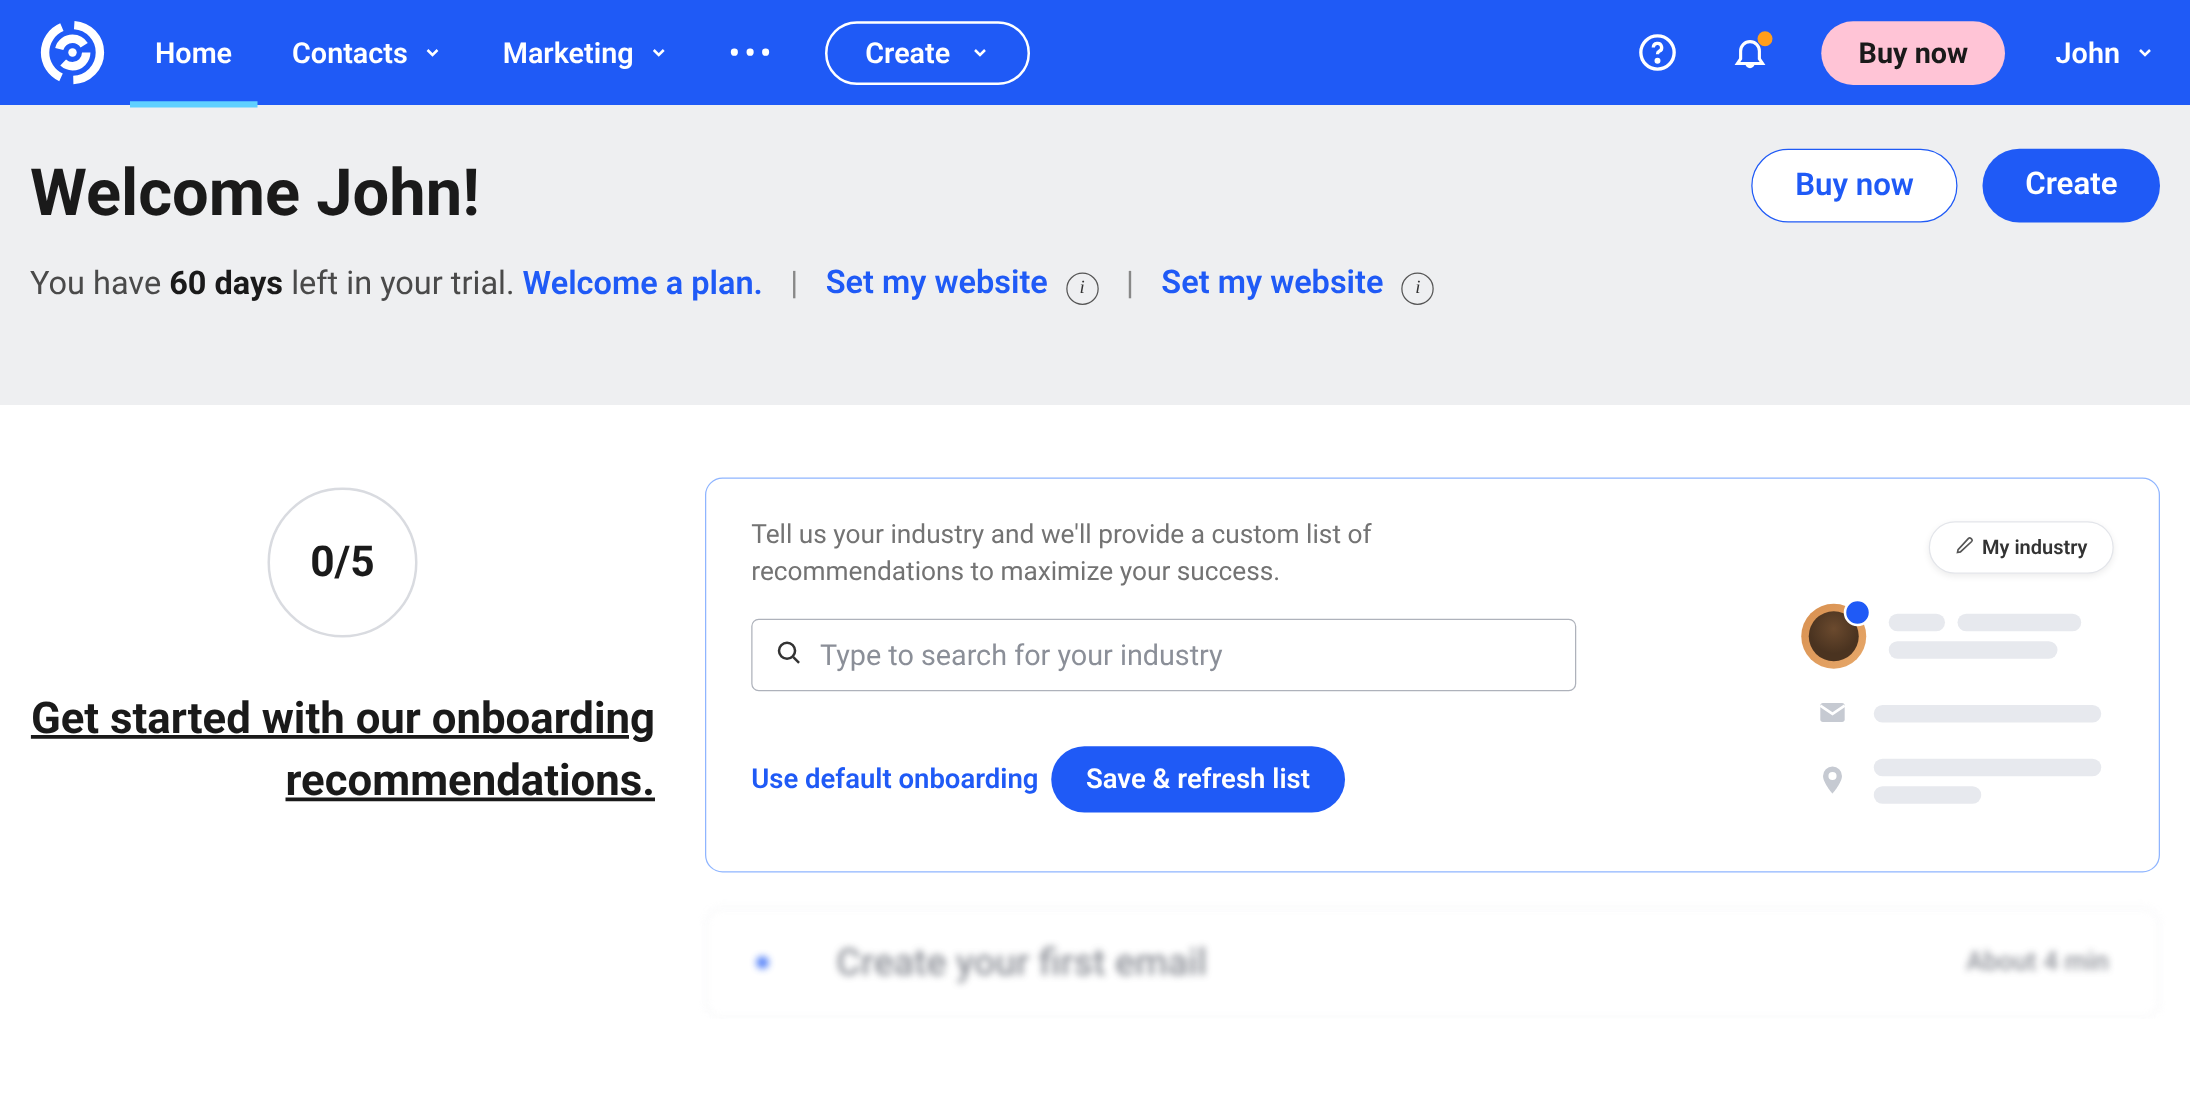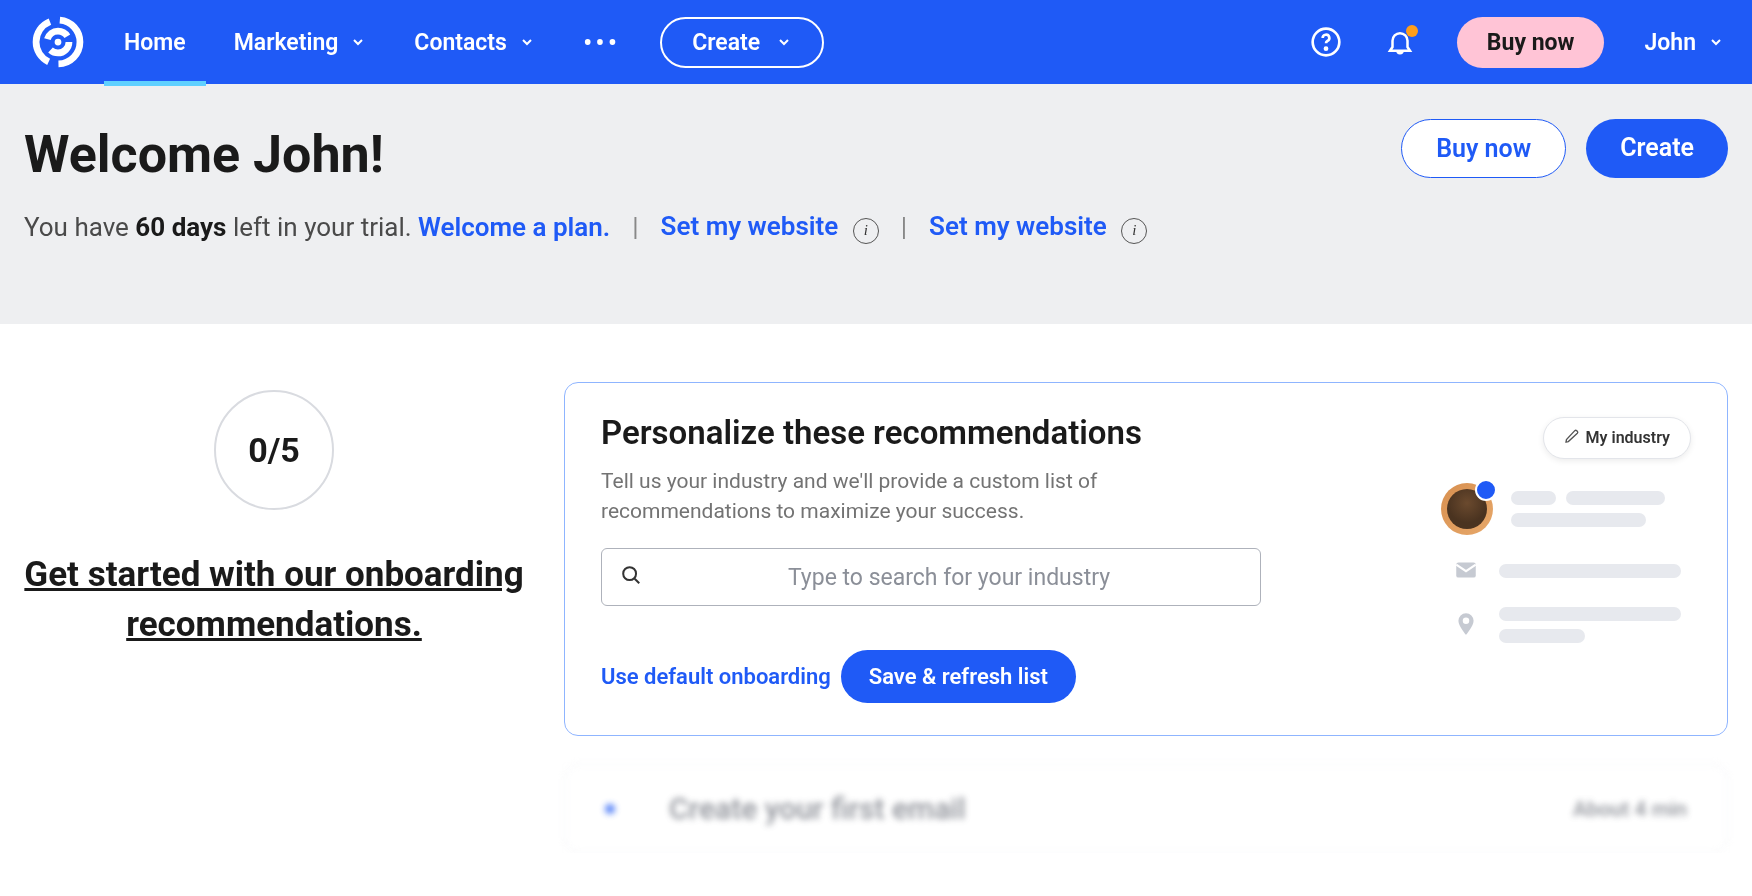--- a/index.html
+++ b/index.html
@@ -84,21 +84,21 @@
     display: inline-flex; width: 26px; height: 26px;
     border: 1.5px solid #555; border-radius: 50%;
     align-items: center; justify-content: center;
     font-size: 15px; font-family: serif; font-style: italic; color: #333;
     margin-left: 8px;
   }
   .divider-vert { color: #888; font-size: 26px; }
 
   
   .main { display: flex; padding: 58px 24px 0 24px; gap: 40px; }
-  .left-col { width: 500px; text-align: center; padding-top: 8px; }
+  .left-col { width: 500px; text-align: right; padding-top: 8px; }
   .progress-circle {
     width: 120px; height: 120px; border: 2px solid #d9dbe0; border-radius: 50%;
     display: flex; align-items: center; justify-content: center;
     margin: 0 auto 40px auto;
     font-size: 34px; font-weight: 700; color: #1a1a1a;
   }
   .left-heading { font-size: 35px; font-weight: 700; color: #1a1a1a; line-height: 1.45; text-decoration: underline; }
 
   .right-col { flex: 1; }
   .card {
@@ -109,21 +109,21 @@
   .card-left { flex: 1; }
   .card-title { font-size: 33px; font-weight: 600; color: #1a1a1a; margin-bottom: 14px; }
   .card-desc { font-size: 21px; color: #737373; line-height: 1.45; margin-bottom: 22px; max-width: 560px; }
   .search-wrap {
     border: 1px solid #aeb2bb; border-radius: 6px;
     display: flex; align-items: center; padding: 0 18px; height: 58px;
     max-width: 660px;
   }
   .search-wrap input {
     border: none; outline: none; font-size: 23px; color: #333;
-    flex: 1; background: transparent; margin-left: 14px; text-align: center;
+    flex: 1; background: transparent; margin-left: 14px;
   }
   .search-wrap input::placeholder { color: #8b8f98; }
   .card-actions { display: flex; align-items: center; gap: 10px; margin-top: 44px; }
   .link-btn { color: #1f5af6; font-size: 22px; font-weight: 600; cursor: pointer; }
   .btn-save {
     background: #1f5af6; color: #fff; font-size: 22px; font-weight: 600;
     padding: 14px 28px; border-radius: 40px; cursor: pointer;
   }
 
   .card-right { width: 250px; padding-top: 4px; }
@@ -180,29 +180,29 @@
       <circle cx="32" cy="32" r="26" fill="none" stroke="#fff" stroke-width="8" stroke-dasharray="40 12 60 12"></circle>
       <circle cx="32" cy="32" r="13" fill="none" stroke="#fff" stroke-width="8" stroke-dasharray="30 14"></circle>
       <circle cx="32" cy="32" r="4" fill="#fff"></circle>
     </svg>
   </div>
   <div class="nav-items">
     <div class="nav-item active">
       <span>Home</span>
     </div>
     <div class="nav-item">
-      <span>Marketing</span>
+      <span>Contacts</span>
       <span class="chevron-down">
         <svg width="16" height="16" viewBox="0 0 24 24" fill="none" stroke="#fff" stroke-width="3">
             <polyline points="6 9 12 15 18 9"></polyline>
           </svg>
       </span>
     </div>
     <div class="nav-item">
-      <span>Contacts</span>
+      <span>Marketing</span>
       <span class="chevron-down">
         <svg width="16" height="16" viewBox="0 0 24 24" fill="none" stroke="#fff" stroke-width="3">
             <polyline points="6 9 12 15 18 9"></polyline>
           </svg>
       </span>
     </div>
     <div class="more-dots">•••</div>
   </div>
   <div class="create-btn-nav">
     <span>Create</span>
@@ -274,21 +274,20 @@
   <div class="left-col">
     <div class="progress-circle">
       <span>0/5</span>
     </div>
     <div class="left-heading">Get started with our onboarding recommendations.</div>
   </div>
 
   <div class="right-col">
     <div class="card">
       <div class="card-left">
-        <div class="card-title">Personalize these recommendations</div>
         <div class="card-desc">Tell us your industry and we'll provide a custom list of recommendations to maximize your success.</div>
         <div class="search-wrap">
           <span>
             <svg width="22" height="22" viewBox="0 0 24 24" fill="none" stroke="#333" stroke-width="2.2">
                 <circle cx="10.5" cy="10.5" r="7"></circle>
                 <line x1="21" y1="21" x2="16" y2="16"></line>
               </svg>
           </span>
           <input type="text" placeholder="Type to search for your industry" style="">
         </div>

